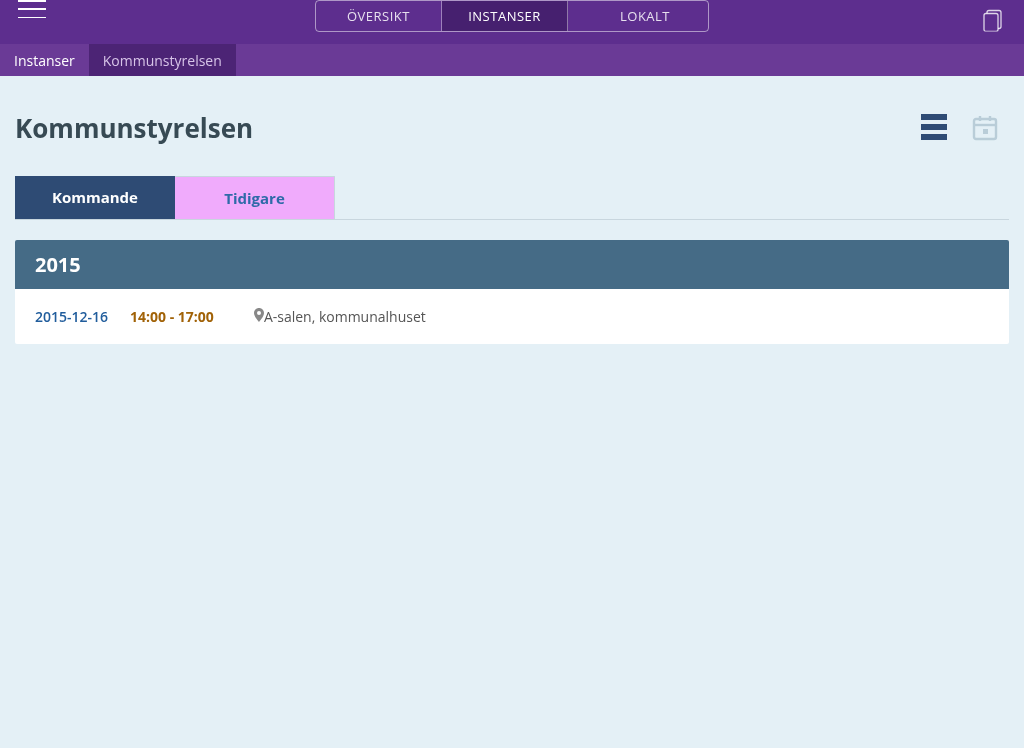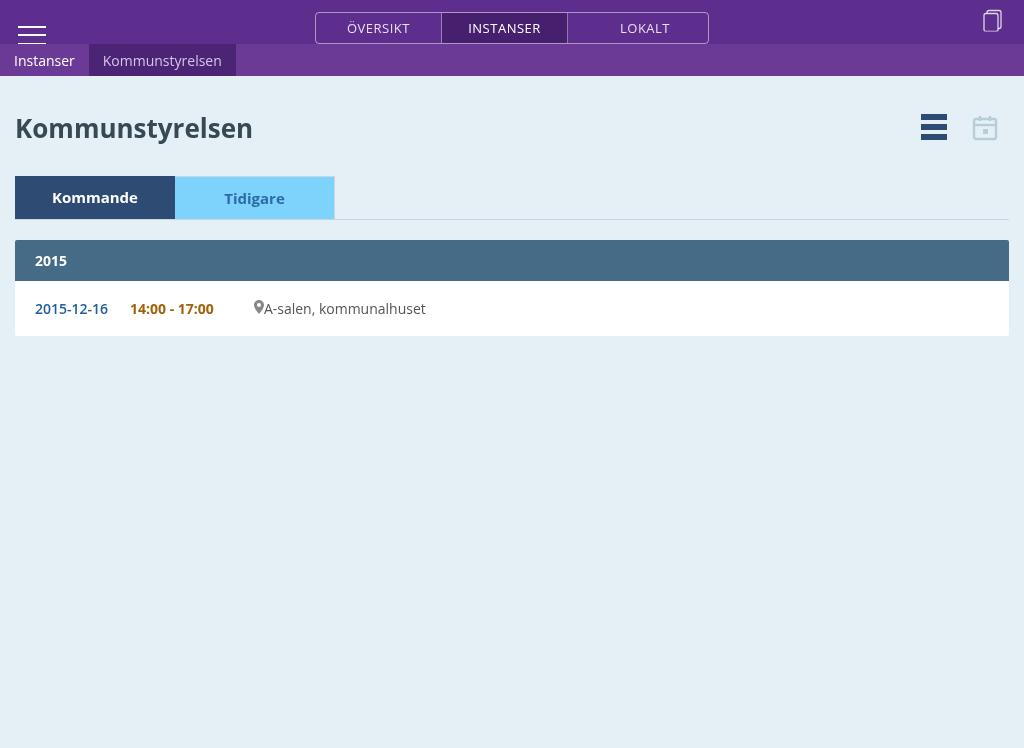--- a/index.html
+++ b/index.html
@@ -9,21 +9,21 @@
     font-family: "Segoe UI", "Open Sans", Arial, sans-serif;
     background: #e4f0f6;
     overflow: hidden;
   }
 
   
   .topbar {
     height: 44px;
     background: #5d2e8e;
     display: flex;
-    align-items: flex-end;
+    align-items: flex-start;
     position: relative;
   }
   .hamburger {
     width: 28px;
     height: 18px;
     margin-left: 18px;
     cursor: pointer;
     display: flex;
     flex-direction: column;
     justify-content: space-between;
@@ -135,34 +135,34 @@
     padding: 11px 8px;
     font-size: 15px;
     font-weight: 700;
     cursor: pointer;
   }
   .tab.active {
     background: #2e4b74;
     color: #fff;
   }
   .tab.inactive {
-    background: #7dd3fc;
+    background: #f0abfc;
     color: #2e6aa8;
     border-top: 1px solid #c8d6de;
     border-right: 1px solid #c8d6de;
   }
 
   
   .year-bar {
     margin-top: 20px;
     background: #456b86;
     color: #fff;
     padding: 11px 20px;
     font-weight: 700;
-    font-size: 14px;
+    font-size: 20px;
     border-radius: 2px 2px 0 0;
   }
 
   
   .event-row {
     background: #fff;
     display: flex;
     padding: 18px 20px;
     font-size: 14px;
     border-radius: 0 0 2px 2px;

